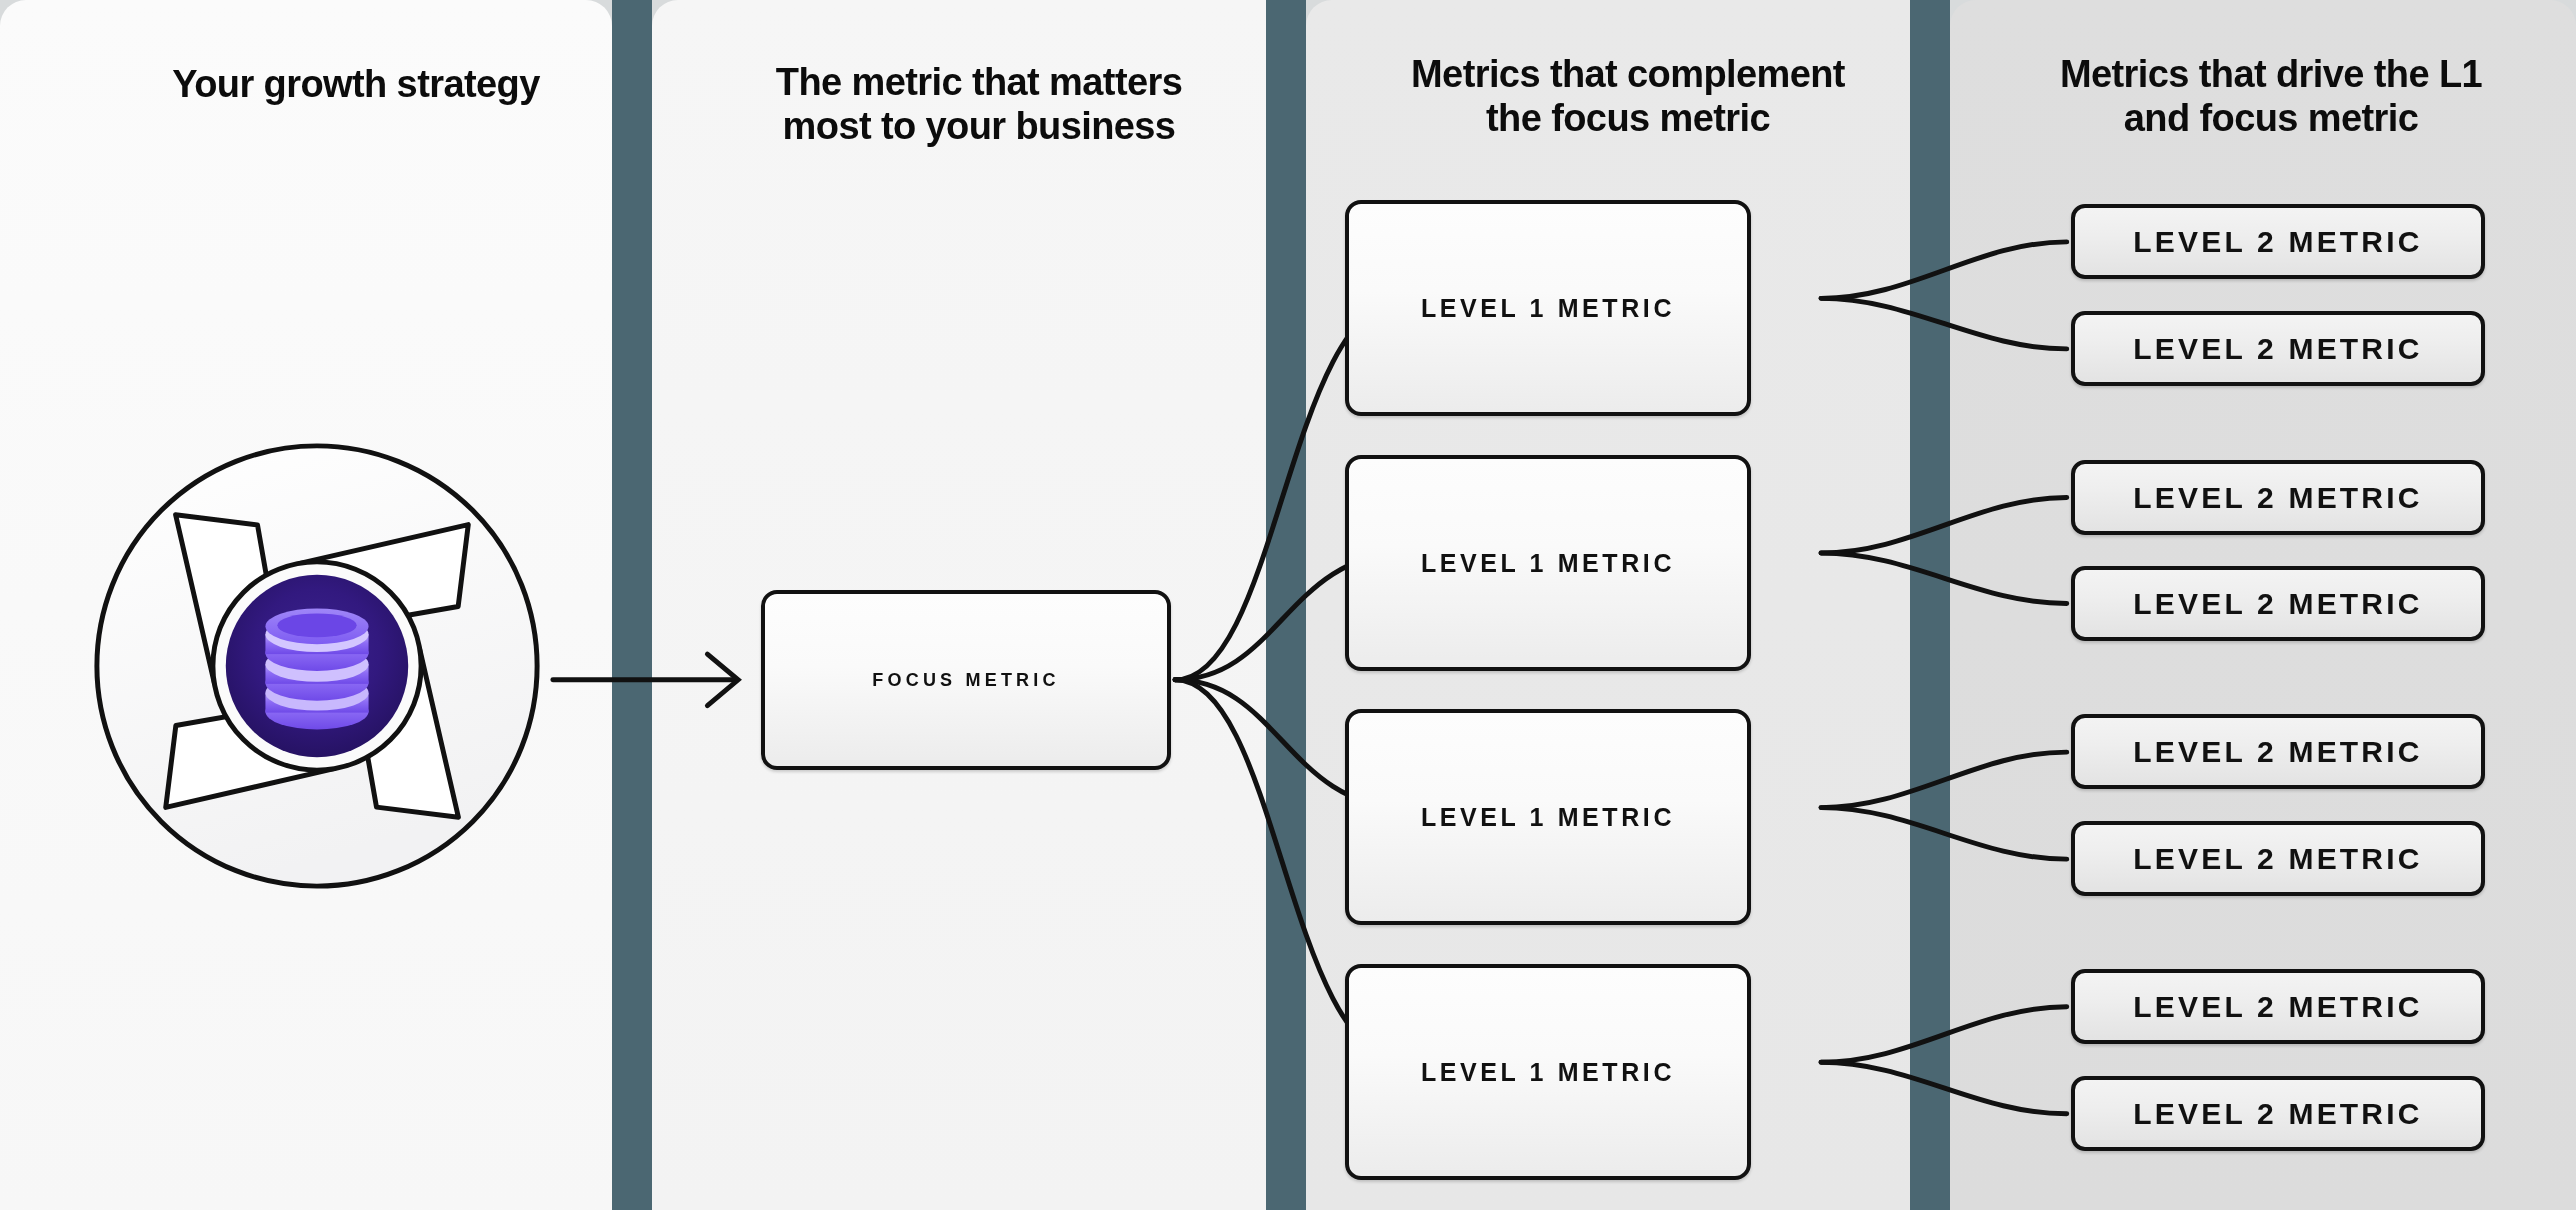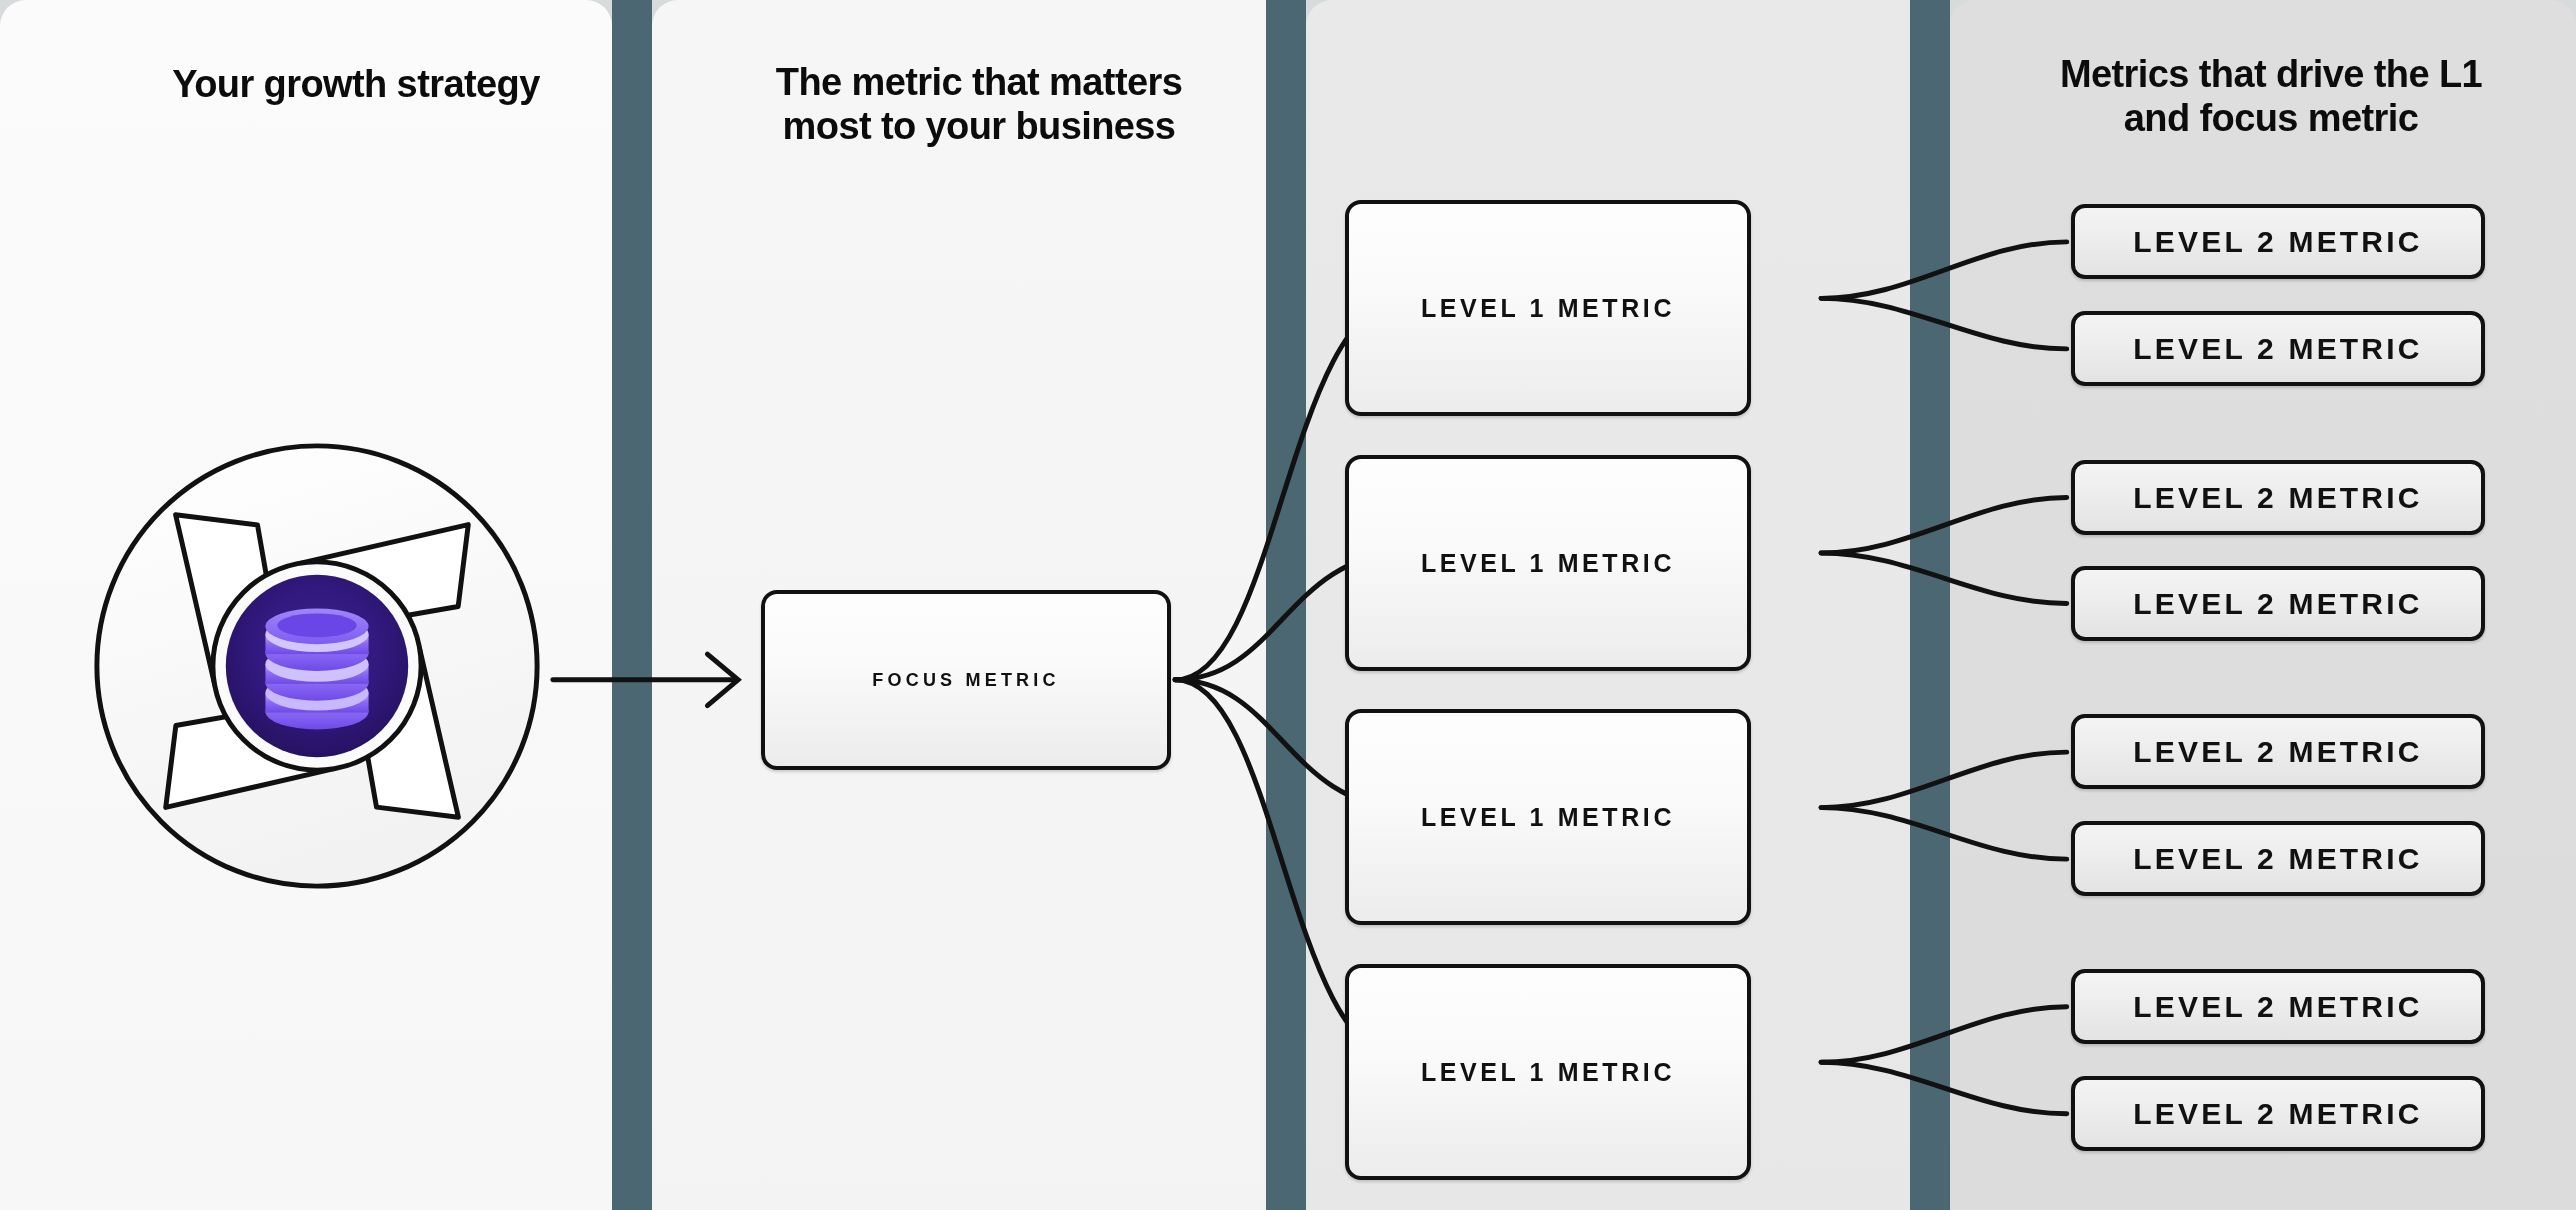--- a/index.html
+++ b/index.html
@@ -130,20 +130,22 @@
   <div class="panel panel-2"></div>
   <div class="panel panel-3"></div>
 
   <div class="divider div-0"></div>
   <div class="divider div-1"></div>
   <div class="divider div-2"></div>
 
   <div class="col-head head-0">Your growth strategy</div>
   <div class="col-head head-1">The metric that matters
 most to your business</div>
+  <div class="col-head head-2">Metrics that complement
+the focus metric</div>
   <div class="col-head head-3">Metrics that drive the L1
 and focus metric</div>
 
   <svg id="logo" viewBox="0 0 470 470">
     <defs>
       <radialGradient id="coreGrad" cx="50%" cy="42%" r="62%">
         <stop offset="0%" stop-color="#3b238f"></stop>
         <stop offset="55%" stop-color="#32197f"></stop>
         <stop offset="100%" stop-color="#24115f"></stop>
       </radialGradient>

